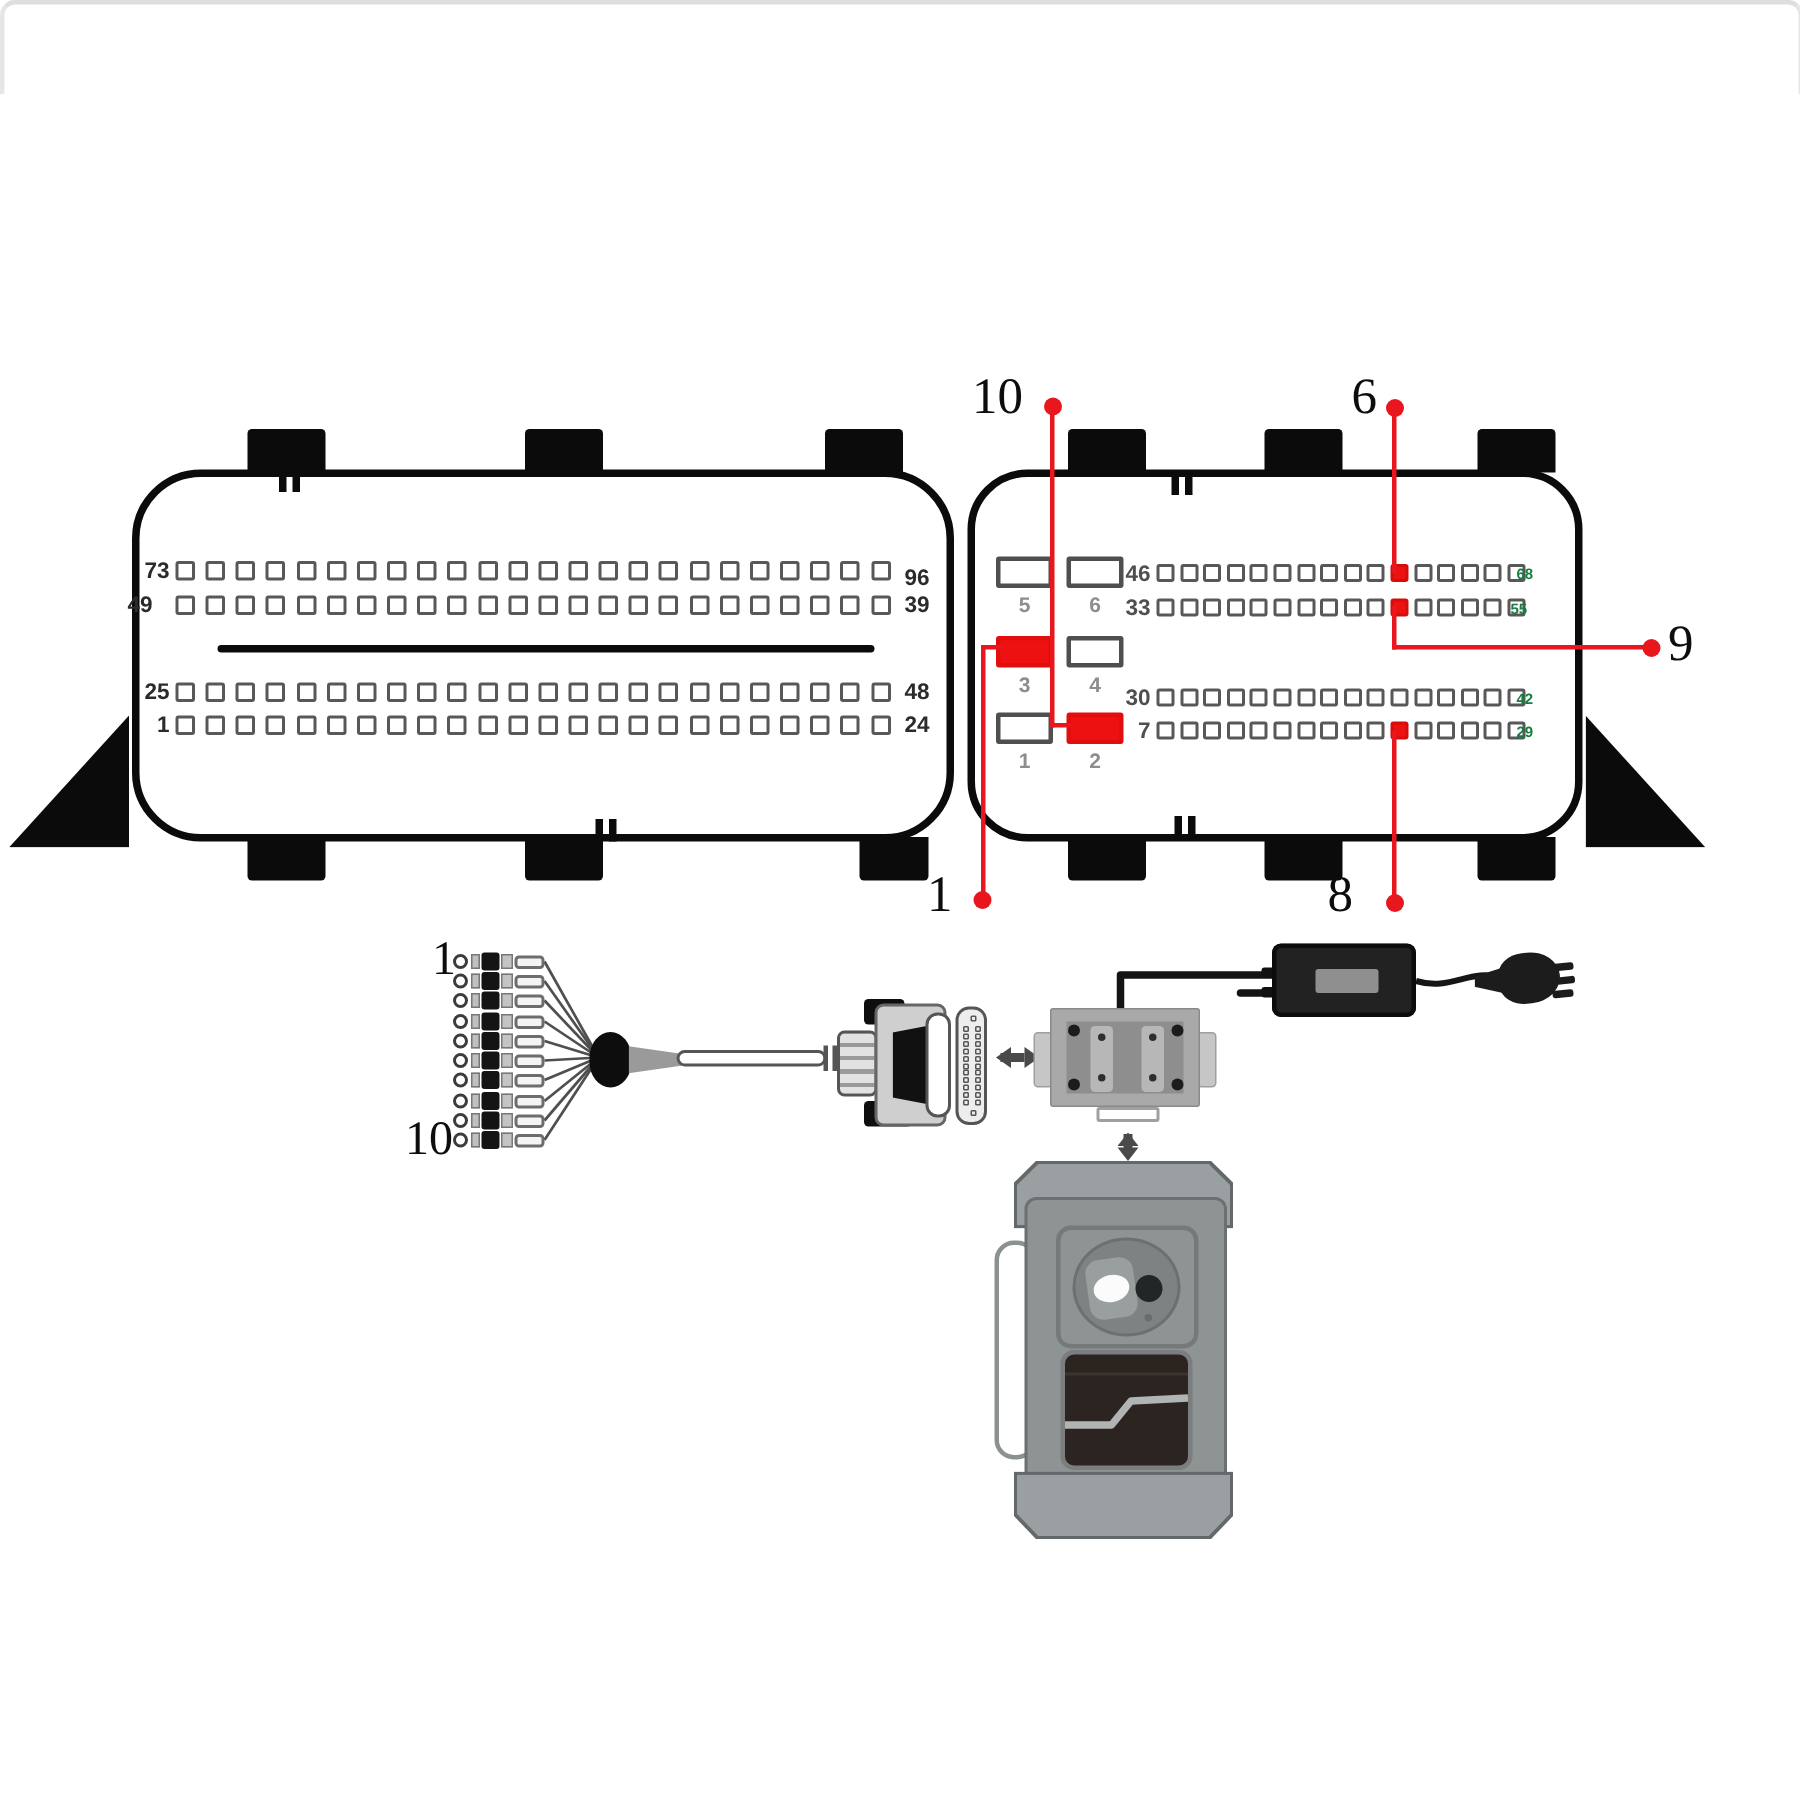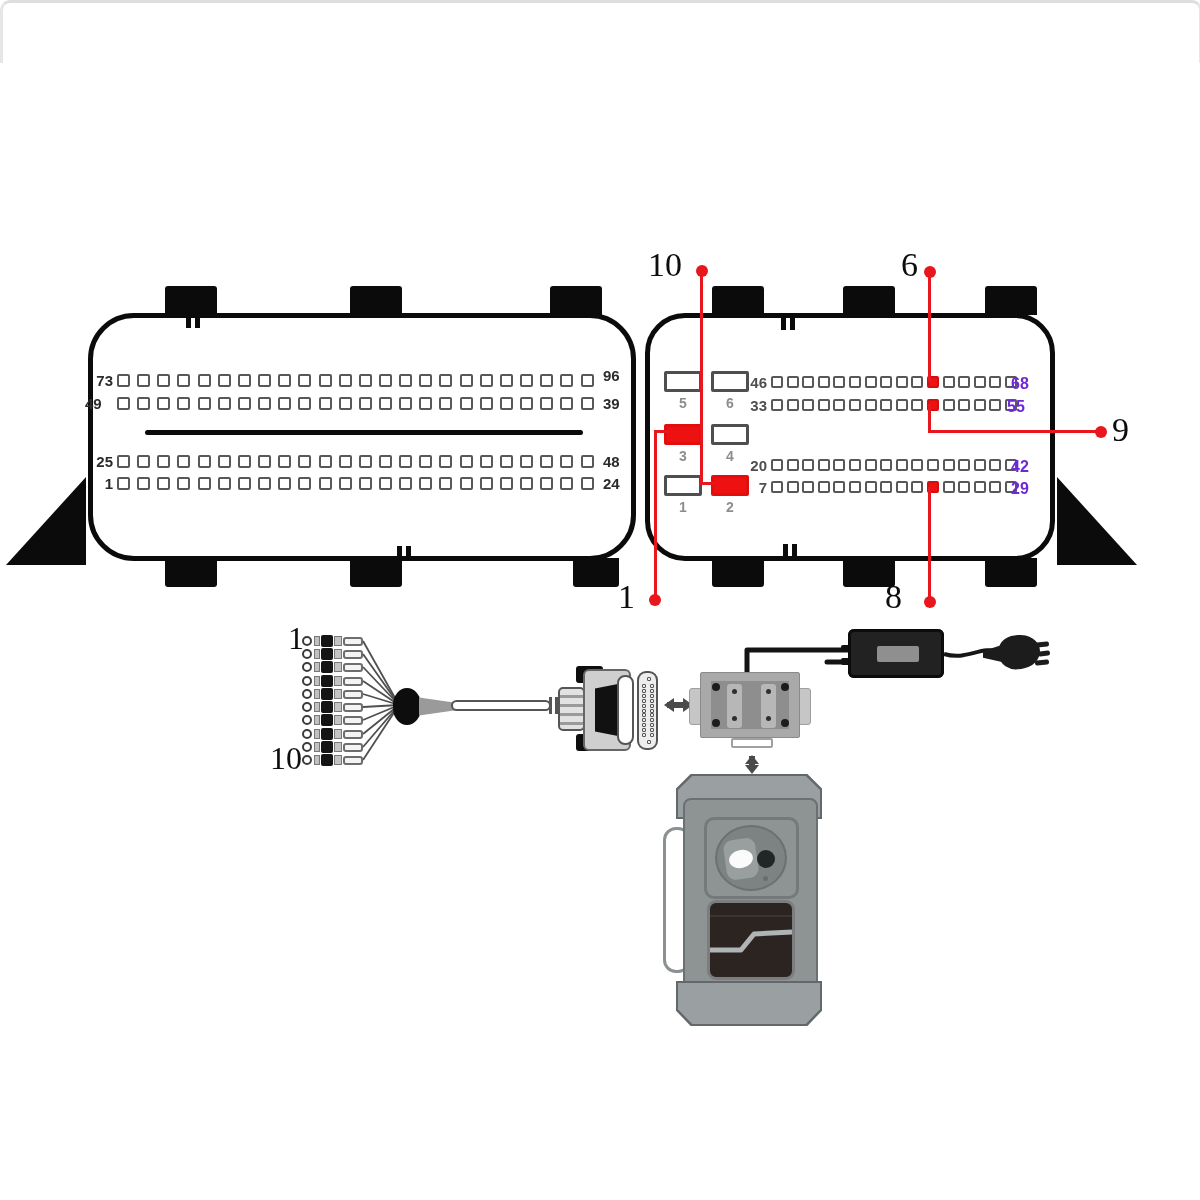--- a/index.html
+++ b/index.html
@@ -7,21 +7,21 @@
          font-family:"Liberation Sans",sans-serif;}
   .abs{position:absolute;}
   .serif{font-family:"Liberation Serif","DejaVu Serif",serif;color:#0d0d0d;}
   .title{font-size:47px;letter-spacing:2px;color:#151515;}
   .ecu{border:5px solid #0b0b0b;background:#fff;box-sizing:border-box;}
   .tab{background:#0b0b0b;border-radius:3px 3px 0 0;}
   .notch{background:#0b0b0b;}
   .pin{box-sizing:border-box;border:2px solid #585858;background:#fff;border-radius:2px;}
   .pin.red{background:#ee1111;border-color:#d40e0e;}
   .pinlabel{font-size:15px;font-weight:bold;color:#2b2b2b;line-height:15px;}
-  .pinlabel.faint{color:#6d28d9;font-weight:bold;font-size:16px;}
+  .pinlabel.faint{color:#15803d;font-weight:bold;font-size:10px;}
   .pad{box-sizing:border-box;border:3px solid #4f4f4f;background:#fff;border-radius:2px;}
   .pad.red{background:#ee1111;border-color:#e20e0e;}
   .padlabel{font-size:14px;font-weight:bold;color:#8d8d8d;text-align:center;}
   .rline{background:#e8161d;}
   .rdot{width:12px;height:12px;border-radius:50%;background:#e8161d;}
   .callout{font-size:34px;line-height:34px;}
   .tri{background:#0b0b0b;}
   .leadpart{box-sizing:border-box;}
   svg{display:block;}
 </style>
@@ -68,21 +68,21 @@
         <div class="pin" style="position:absolute;left:399.1px;top:374px;width:13px;height:13px;"></div>
         <div class="pin" style="position:absolute;left:419.3px;top:374px;width:13px;height:13px;"></div>
         <div class="pin" style="position:absolute;left:439.4px;top:374px;width:13px;height:13px;"></div>
         <div class="pin" style="position:absolute;left:459.5px;top:374px;width:13px;height:13px;"></div>
         <div class="pin" style="position:absolute;left:479.7px;top:374px;width:13px;height:13px;"></div>
         <div class="pin" style="position:absolute;left:499.8px;top:374px;width:13px;height:13px;"></div>
         <div class="pin" style="position:absolute;left:520.0px;top:374px;width:13px;height:13px;"></div>
         <div class="pin" style="position:absolute;left:540.1px;top:374px;width:13px;height:13px;"></div>
         <div class="pin" style="position:absolute;left:560.3px;top:374px;width:13px;height:13px;"></div>
         <div class="pin" style="position:absolute;left:580.5px;top:374px;width:13px;height:13px;"></div>
-        <div class="pinlabel" style="position:absolute;left:603px;top:368px;">96</div>
+        <div class="pinlabel" style="position:absolute;left:603px;top:378px;">96</div>
         <div class="pinlabel" style="position:absolute;left:85px;top:396px;width:28px;text-align:left;">49</div>
         <div class="pin" style="position:absolute;left:117.0px;top:397px;width:13px;height:13px;"></div>
         <div class="pin" style="position:absolute;left:137.2px;top:397px;width:13px;height:13px;"></div>
         <div class="pin" style="position:absolute;left:157.3px;top:397px;width:13px;height:13px;"></div>
         <div class="pin" style="position:absolute;left:177.4px;top:397px;width:13px;height:13px;"></div>
         <div class="pin" style="position:absolute;left:197.6px;top:397px;width:13px;height:13px;"></div>
         <div class="pin" style="position:absolute;left:217.8px;top:397px;width:13px;height:13px;"></div>
         <div class="pin" style="position:absolute;left:237.9px;top:397px;width:13px;height:13px;"></div>
         <div class="pin" style="position:absolute;left:258.0px;top:397px;width:13px;height:13px;"></div>
         <div class="pin" style="position:absolute;left:278.2px;top:397px;width:13px;height:13px;"></div>
@@ -216,21 +216,21 @@
         <div class="pin" style="position:absolute;left:880.2px;top:399px;width:12px;height:12px;"></div>
         <div class="pin" style="position:absolute;left:895.8px;top:399px;width:12px;height:12px;"></div>
         <div class="pin" style="position:absolute;left:911.4px;top:399px;width:12px;height:12px;"></div>
         <div class="pin red" style="position:absolute;left:927.0px;top:399px;width:12px;height:12px;"></div>
         <div class="pin" style="position:absolute;left:942.6px;top:399px;width:12px;height:12px;"></div>
         <div class="pin" style="position:absolute;left:958.2px;top:399px;width:12px;height:12px;"></div>
         <div class="pin" style="position:absolute;left:973.8px;top:399px;width:12px;height:12px;"></div>
         <div class="pin" style="position:absolute;left:989.4px;top:399px;width:12px;height:12px;"></div>
         <div class="pin" style="position:absolute;left:1005.0px;top:399px;width:12px;height:12px;"></div>
         <div class="pinlabel faint" style="position:absolute;left:1007px;top:399px;">55</div>
-        <div class="pinlabel" style="position:absolute;left:737px;top:458px;width:30px;text-align:right;color:#4f4f4f;">20</div>
+        <div class="pinlabel" style="position:absolute;left:737px;top:458px;width:30px;text-align:right;color:#4f4f4f;">30</div>
         <div class="pin" style="position:absolute;left:771.0px;top:459px;width:12px;height:12px;"></div>
         <div class="pin" style="position:absolute;left:786.6px;top:459px;width:12px;height:12px;"></div>
         <div class="pin" style="position:absolute;left:802.2px;top:459px;width:12px;height:12px;"></div>
         <div class="pin" style="position:absolute;left:817.8px;top:459px;width:12px;height:12px;"></div>
         <div class="pin" style="position:absolute;left:833.4px;top:459px;width:12px;height:12px;"></div>
         <div class="pin" style="position:absolute;left:849.0px;top:459px;width:12px;height:12px;"></div>
         <div class="pin" style="position:absolute;left:864.6px;top:459px;width:12px;height:12px;"></div>
         <div class="pin" style="position:absolute;left:880.2px;top:459px;width:12px;height:12px;"></div>
         <div class="pin" style="position:absolute;left:895.8px;top:459px;width:12px;height:12px;"></div>
         <div class="pin" style="position:absolute;left:911.4px;top:459px;width:12px;height:12px;"></div>

